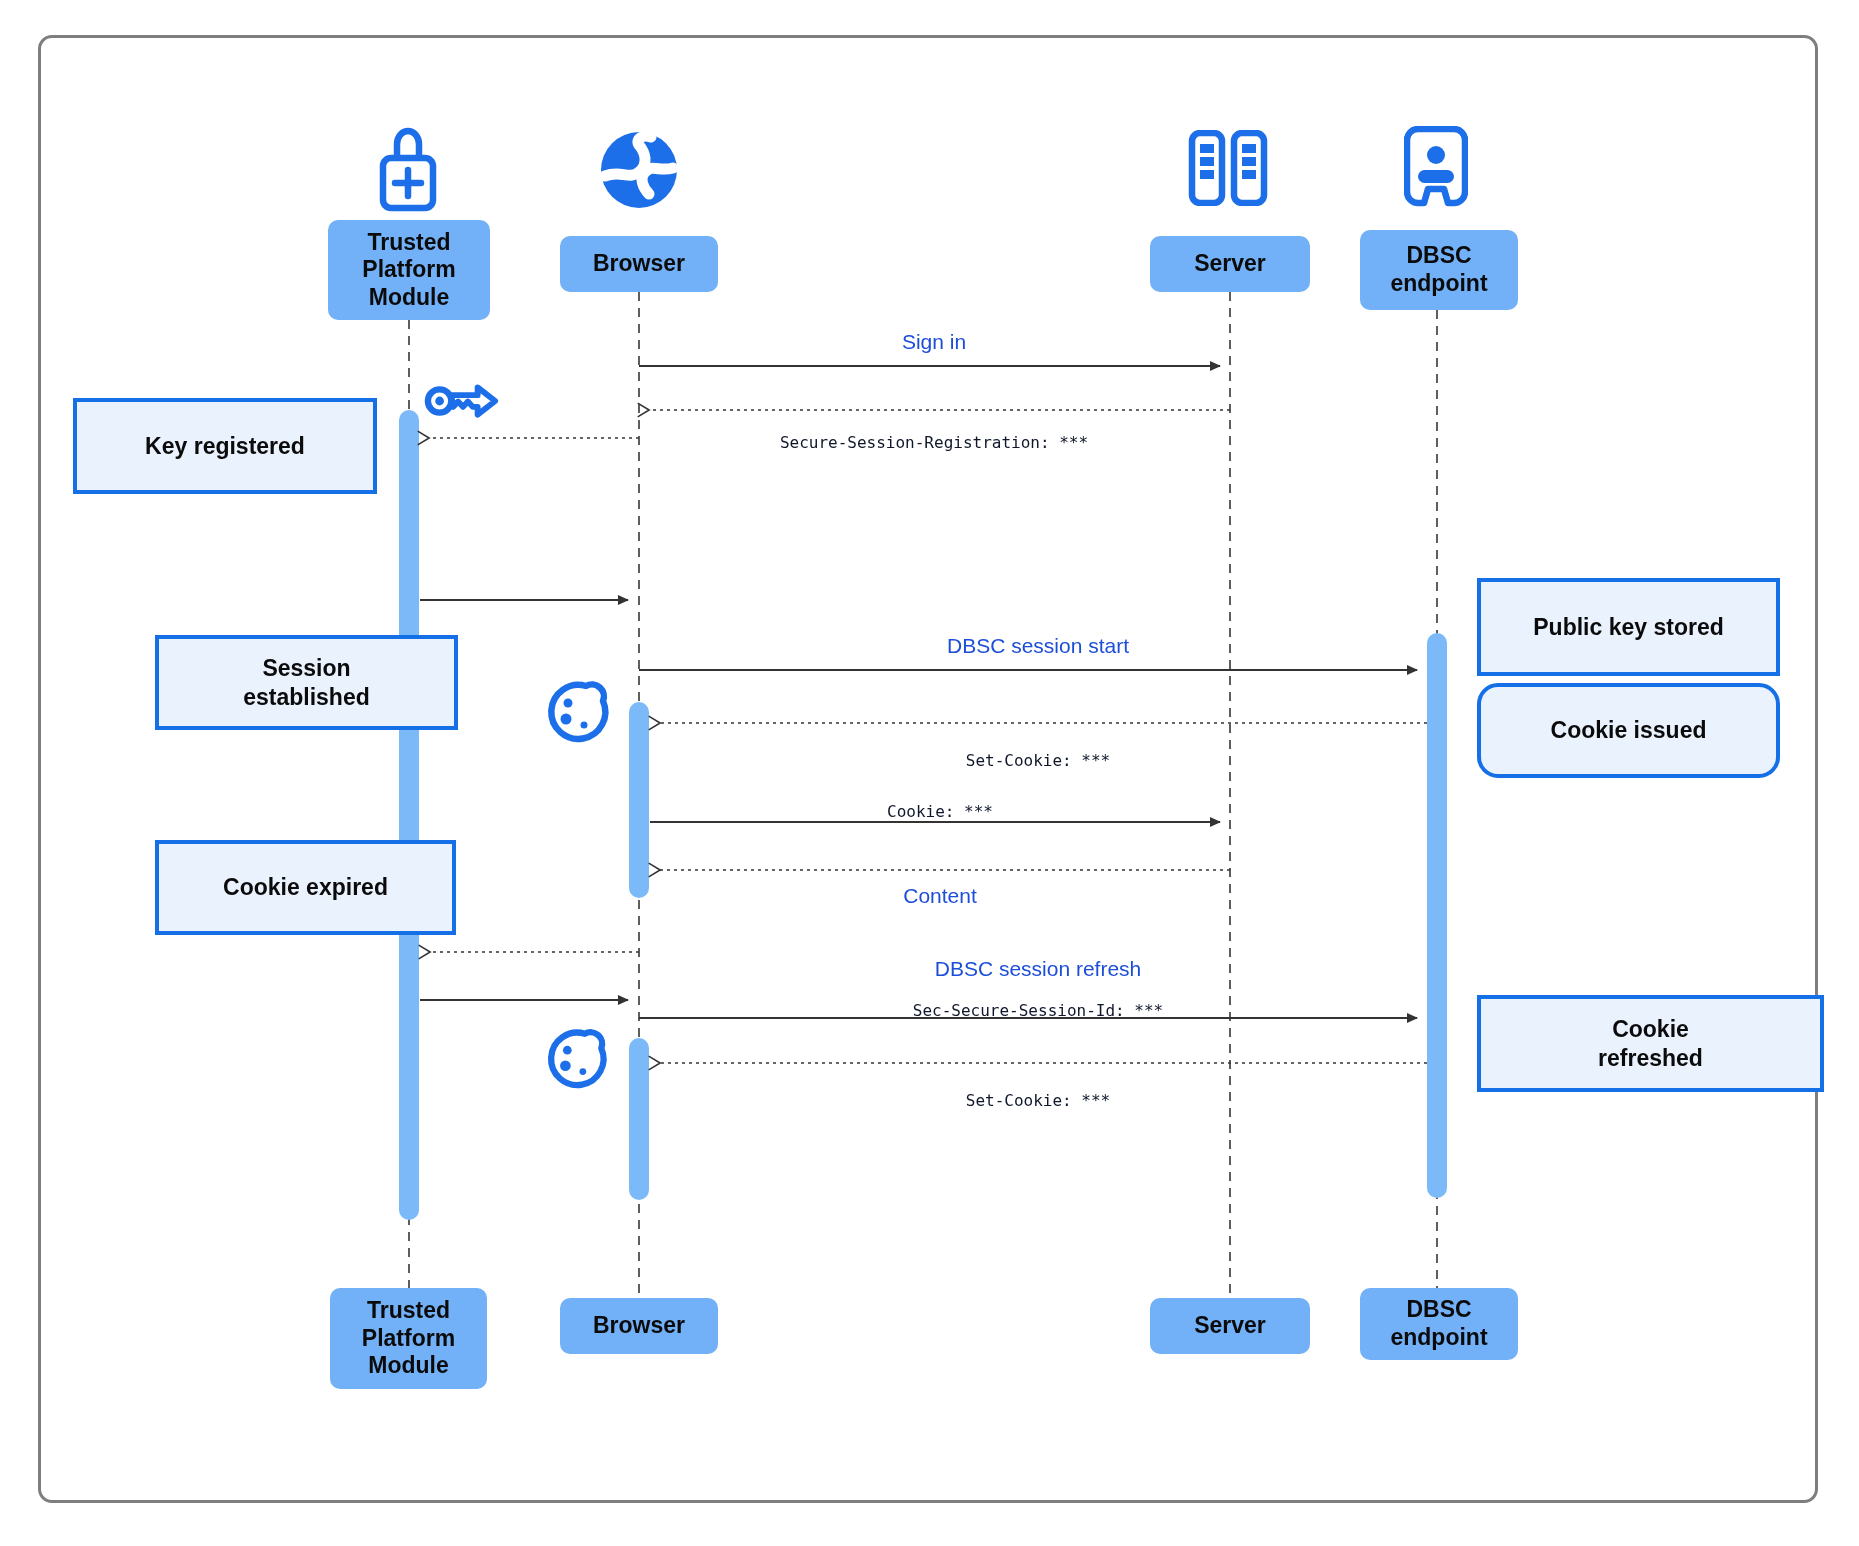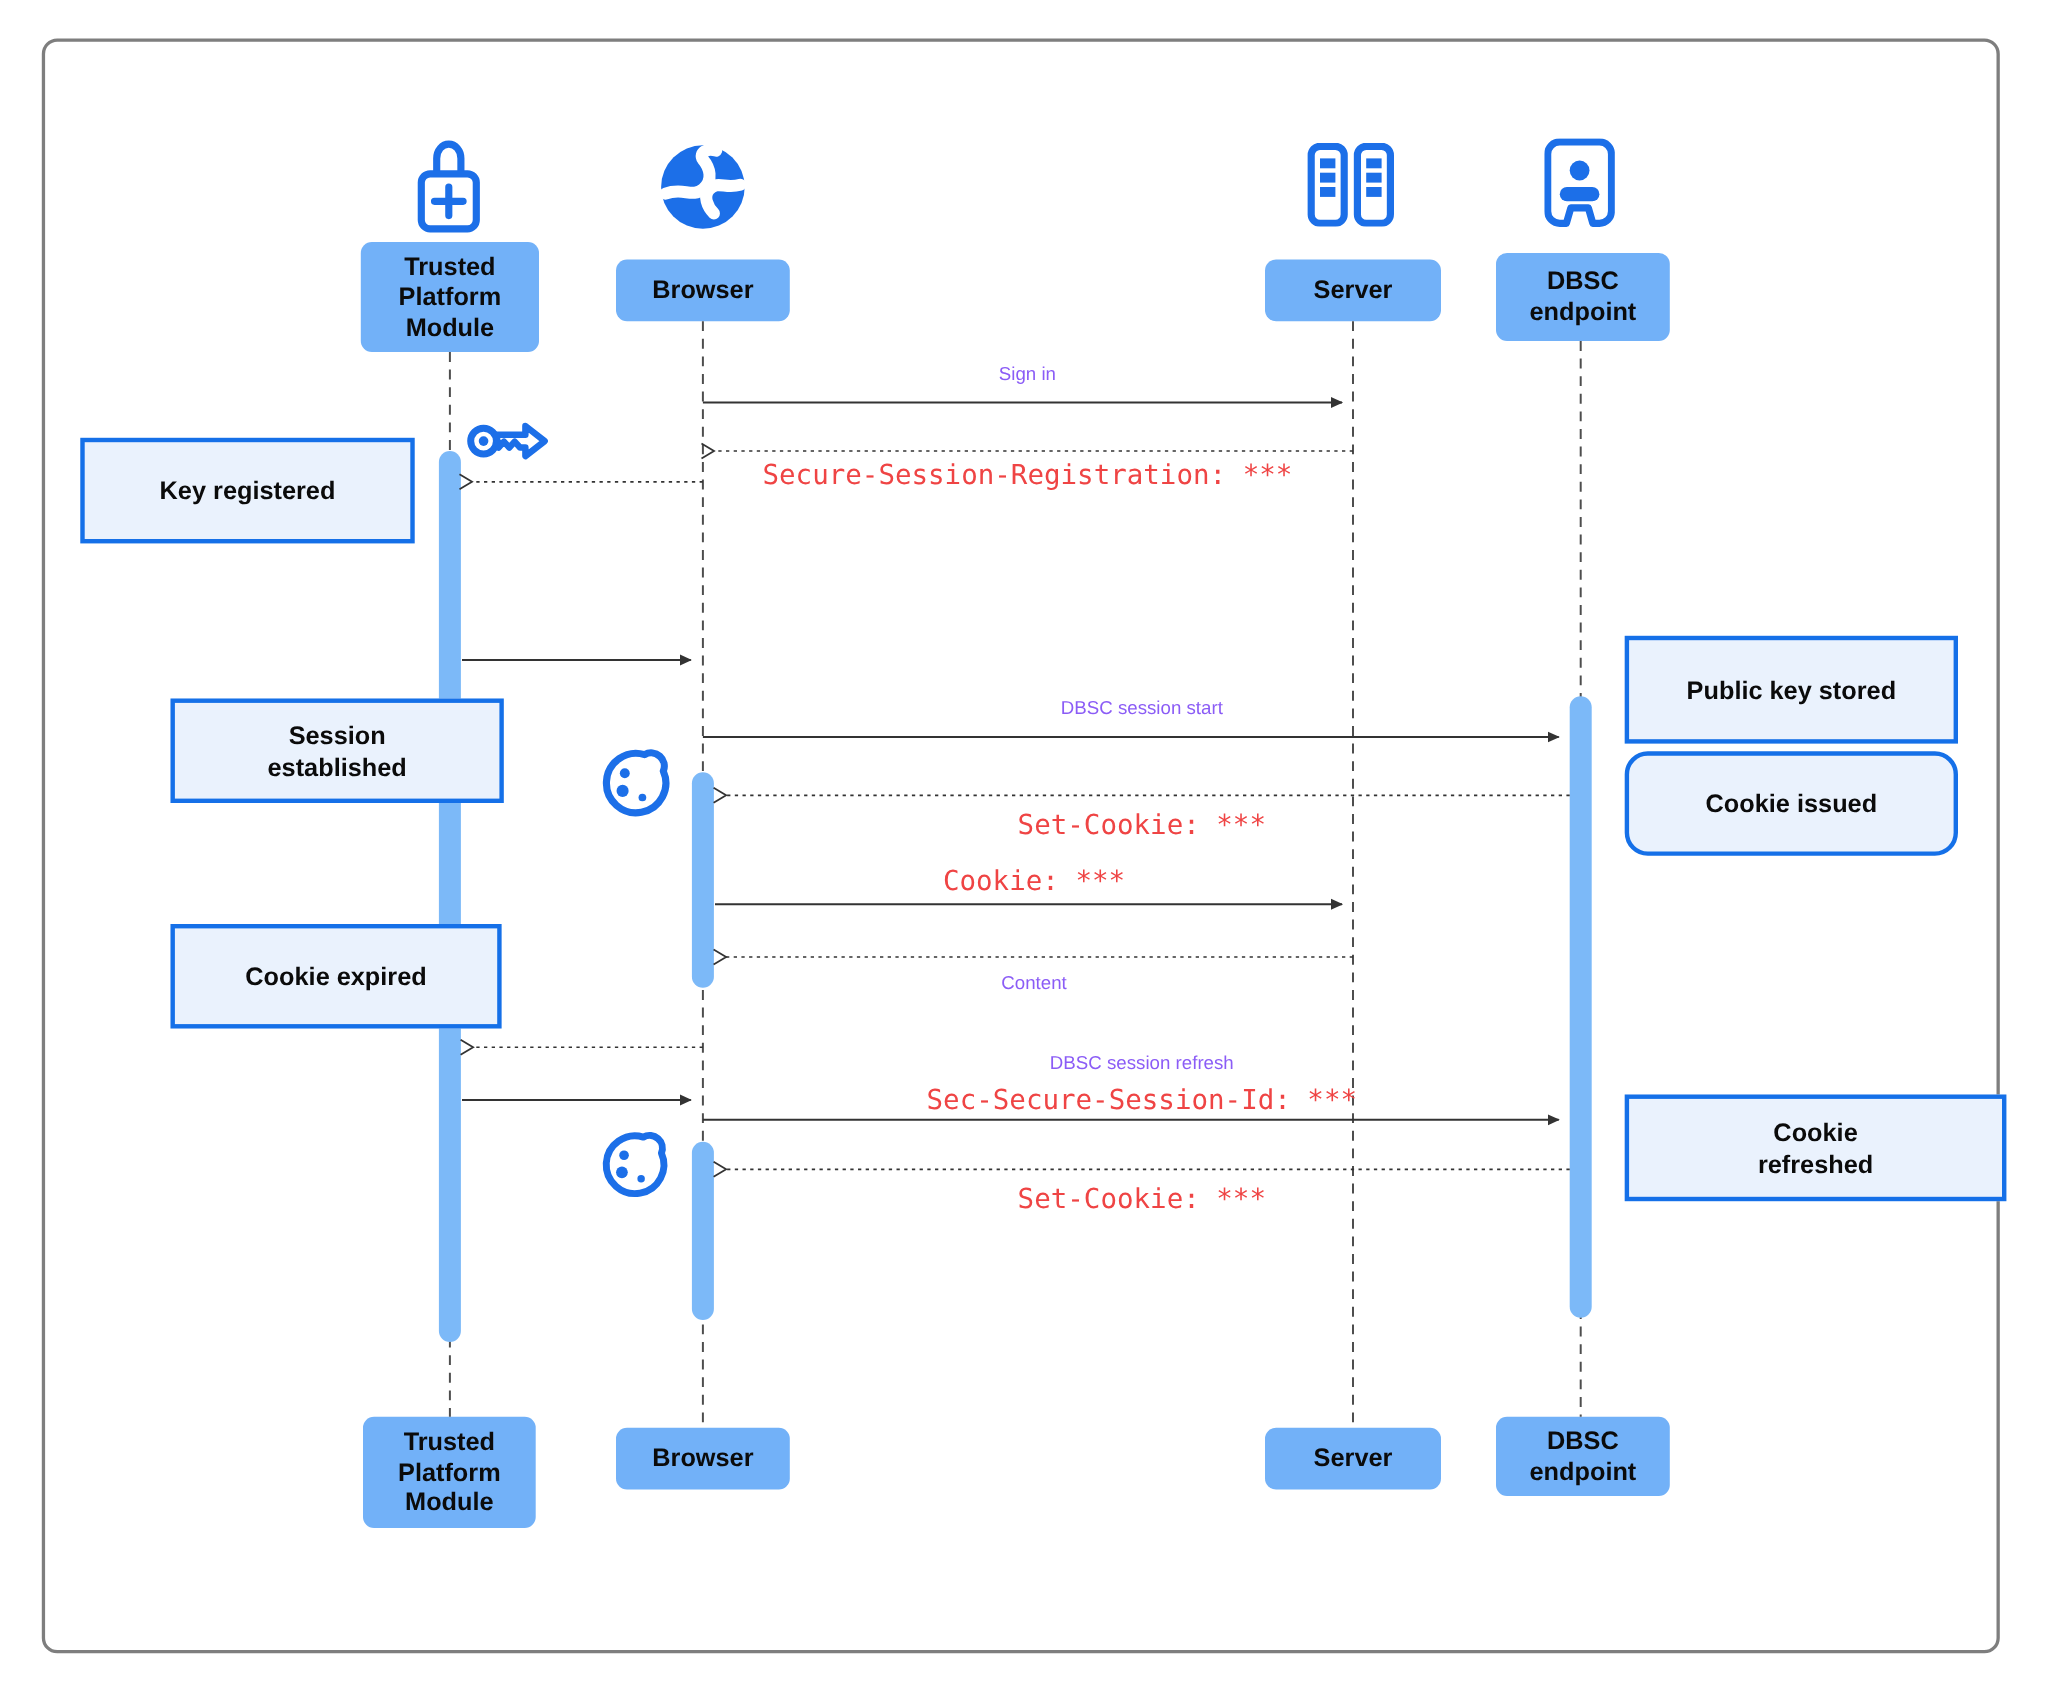--- a/index.html
+++ b/index.html
@@ -20,22 +20,22 @@
   .pbox{position:absolute;background:#72b1f8;border-radius:10px;display:flex;align-items:center;
         justify-content:center;text-align:center;font-weight:bold;font-size:23px;line-height:1.2;
         color:#0b0b0b;}
   
   .note{position:absolute;background:#eaf2fd;border:4px solid #1570e8;box-sizing:border-box;
         display:flex;align-items:center;justify-content:center;text-align:center;
         font-weight:bold;font-size:23px;line-height:1.25;color:#0b0b0b;z-index:4;}
   .note .wrap{display:inline-block;max-width:170px;}
   
   .mlabel{position:absolute;transform:translateX(-50%);white-space:nowrap;z-index:3;
-          font-size:17px;color:#8b5cf6;}
-  .mlabel.mono{font-family:"DejaVu Sans Mono","Liberation Mono",monospace;font-size:25px;color:#ef4444;}
+          font-size:21px;color:#1d4ed8;}
+  .mlabel.mono{font-family:"DejaVu Sans Mono","Liberation Mono",monospace;font-size:16px;color:#0f172a;margin-top:16px;}
   .icon{position:absolute;z-index:5;}
   svg{display:block;}
   #diagram-svg{position:absolute;left:0;top:0;z-index:2;}
 </style>
 </head>
 <body>
 
 <div id="canvas">
 
   <div class="frame"></div>

